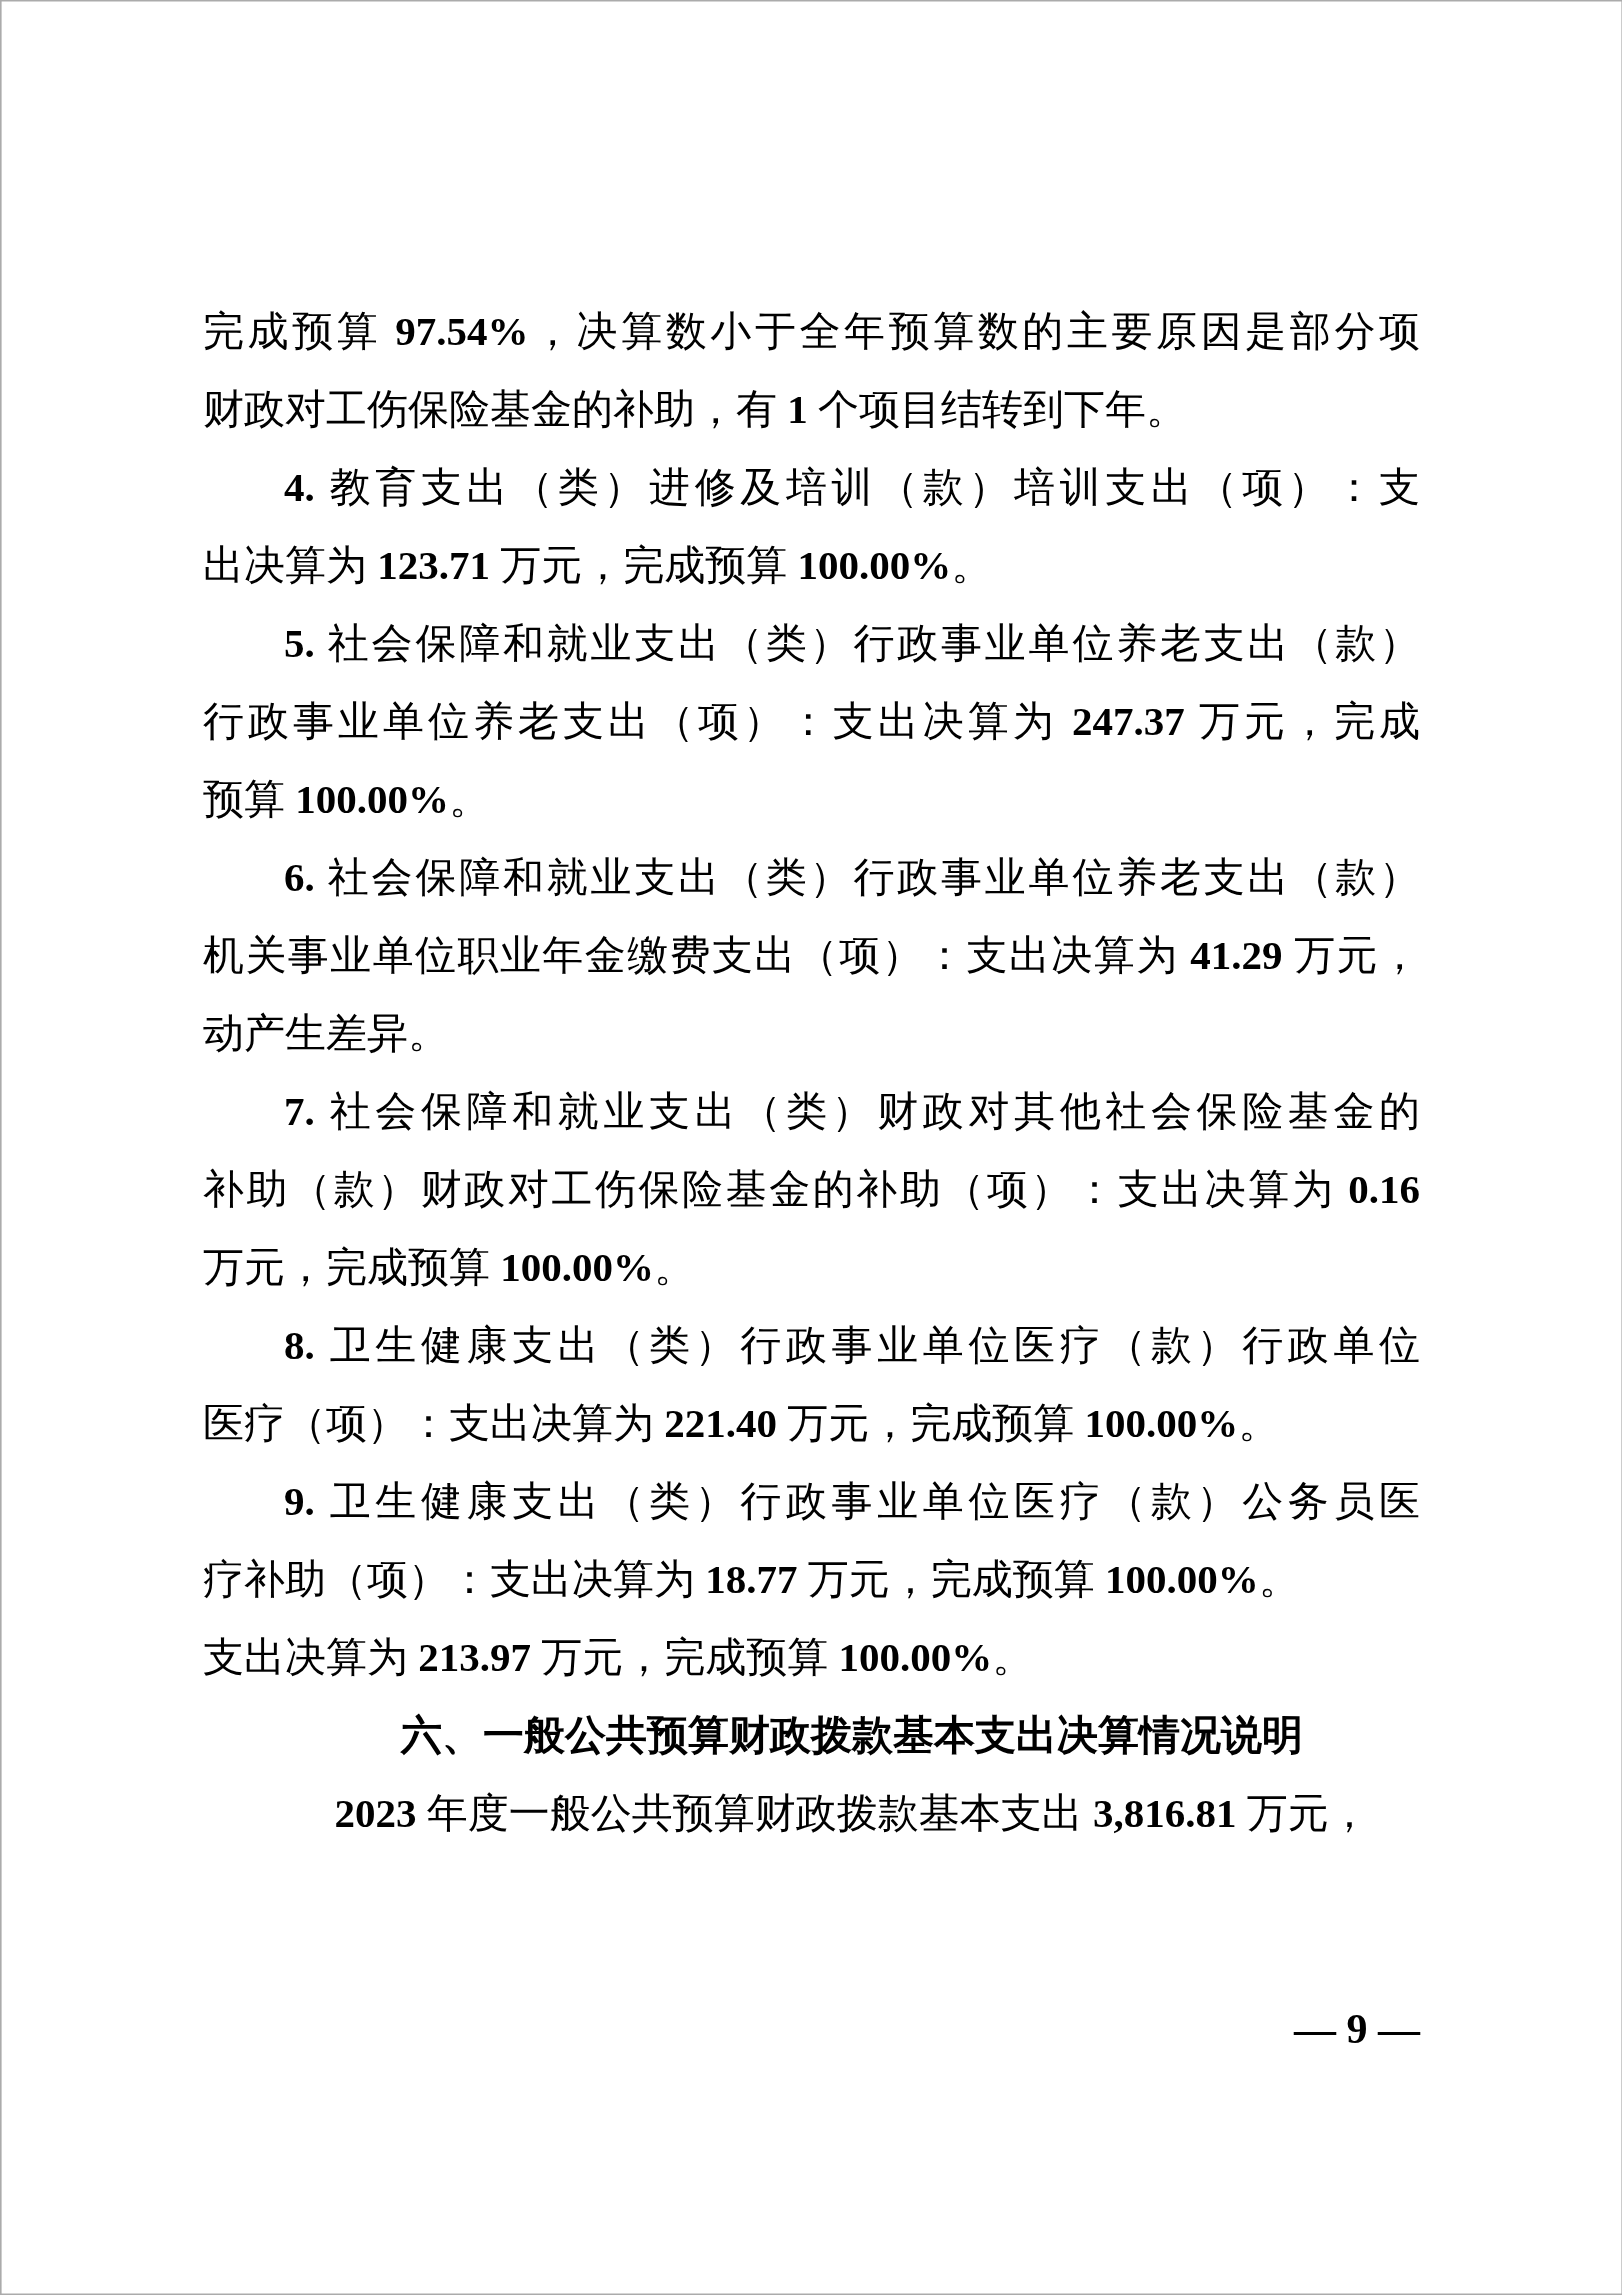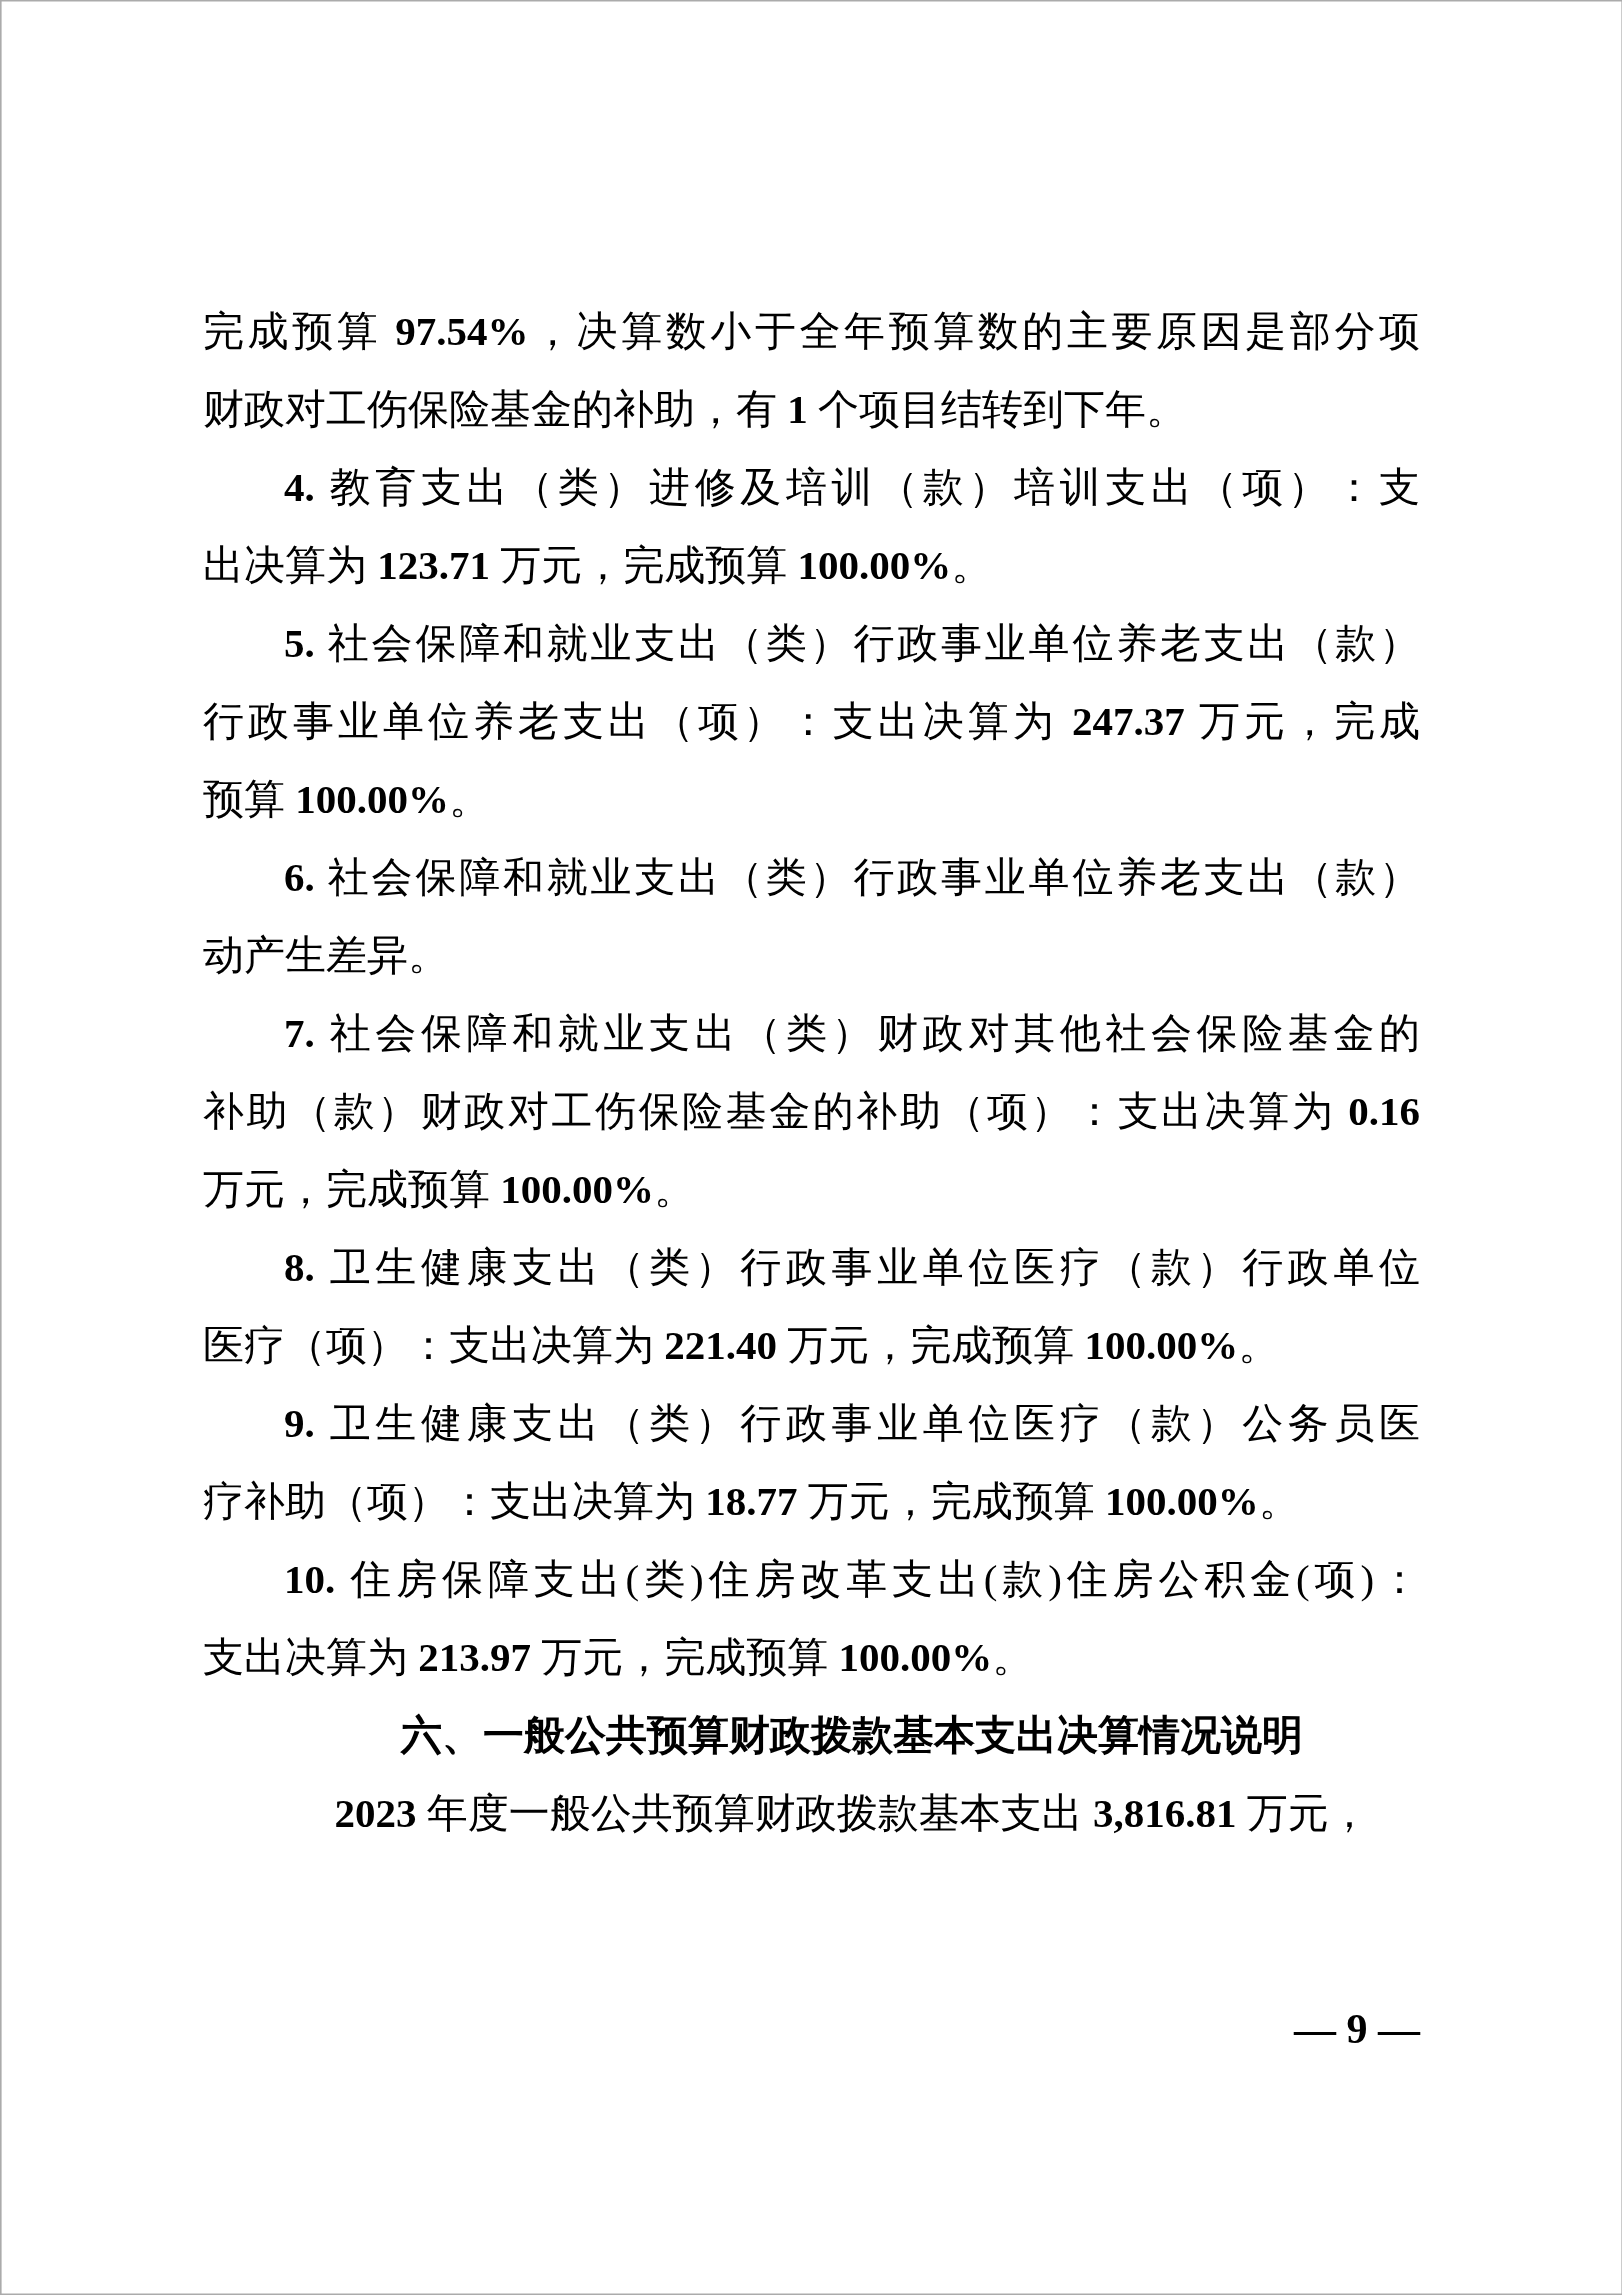--- a/index.html
+++ b/index.html
@@ -63,28 +63,28 @@
 <div class="page">
   <div class="content">
       <div class="line fill"><span class="r">完成预算 </span><span class="b">97.54%</span><span class="r">，决算数小于全年预算数的主要原因是部分项</span></div>
       <div class="line"><span class="r">财政对工伤保险基金的补助，有 </span><span class="b">1</span><span class="r"> 个项目结转到下年。</span></div>
       <div class="line indent fill"><span class="b">4.</span><span class="r"> 教育支出（类）进修及培训（款）培训支出（项）：支</span></div>
       <div class="line"><span class="r">出决算为 </span><span class="b">123.71</span><span class="r"> 万元，完成预算 </span><span class="b">100.00%</span><span class="r">。</span></div>
       <div class="line indent fill"><span class="b">5.</span><span class="r"> 社会保障和就业支出（类）行政事业单位养老支出（款）</span></div>
       <div class="line fill"><span class="r">行政事业单位养老支出（项）：支出决算为 </span><span class="b">247.37</span><span class="r"> 万元，完成</span></div>
       <div class="line"><span class="r">预算 </span><span class="b">100.00%</span><span class="r">。</span></div>
       <div class="line indent fill"><span class="b">6.</span><span class="r"> 社会保障和就业支出（类）行政事业单位养老支出（款）</span></div>
+      <div class="line fill"><span class="r">机关事业单位职业年金缴费支出（项）：支出决算为 </span><span class="b">41.29</span><span class="r"> 万元，</span></div>
       <div class="line"><span class="r">动产生差异。</span></div>
       <div class="line indent fill"><span class="b">7.</span><span class="r"> 社会保障和就业支出（类）财政对其他社会保险基金的</span></div>
       <div class="line fill"><span class="r">补助（款）财政对工伤保险基金的补助（项）：支出决算为 </span><span class="b">0.16</span></div>
       <div class="line"><span class="r">万元，完成预算 </span><span class="b">100.00%</span><span class="r">。</span></div>
       <div class="line indent fill"><span class="b">8.</span><span class="r"> 卫生健康支出（类）行政事业单位医疗（款）行政单位</span></div>
       <div class="line"><span class="r">医疗（项）：支出决算为 </span><span class="b">221.40</span><span class="r"> 万元，完成预算 </span><span class="b">100.00%</span><span class="r">。</span></div>
       <div class="line indent fill"><span class="b">9.</span><span class="r"> 卫生健康支出（类）行政事业单位医疗（款）公务员医</span></div>
       <div class="line"><span class="r">疗补助（项）：支出决算为 </span><span class="b">18.77</span><span class="r"> 万元，完成预算 </span><span class="b">100.00%</span><span class="r">。</span></div>
-      <div class="line indent fill"><span class="b">10.</span><span class="r"> 住房保障支出(类)住房改革支出(款)住房公积金(项)：</span></div>
       <div class="line"><span class="r">支出决算为 </span><span class="b">213.97</span><span class="r"> 万元，完成预算 </span><span class="b">100.00%</span><span class="r">。</span></div>
       <div class="line heading indent"><span class="b">六、一般公共预算财政拨款基本支出决算情况说明</span></div>
       <div class="line indent"><span class="b">2023</span><span class="r"> 年度一般公共预算财政拨款基本支出 </span><span class="b">3,816.81</span><span class="r"> 万元，</span></div>
     </div>
   <div class="page-number">— 9 —</div>
 </div>
 
 
 </body></html>

